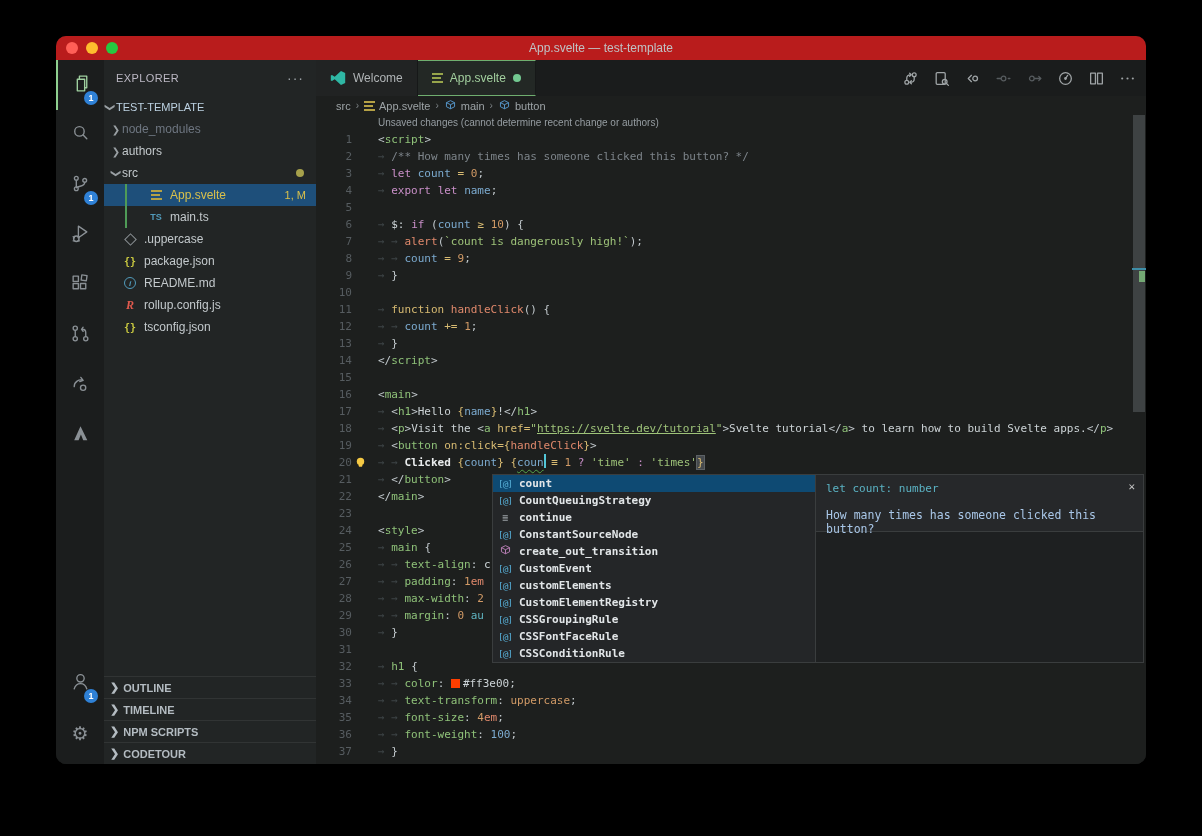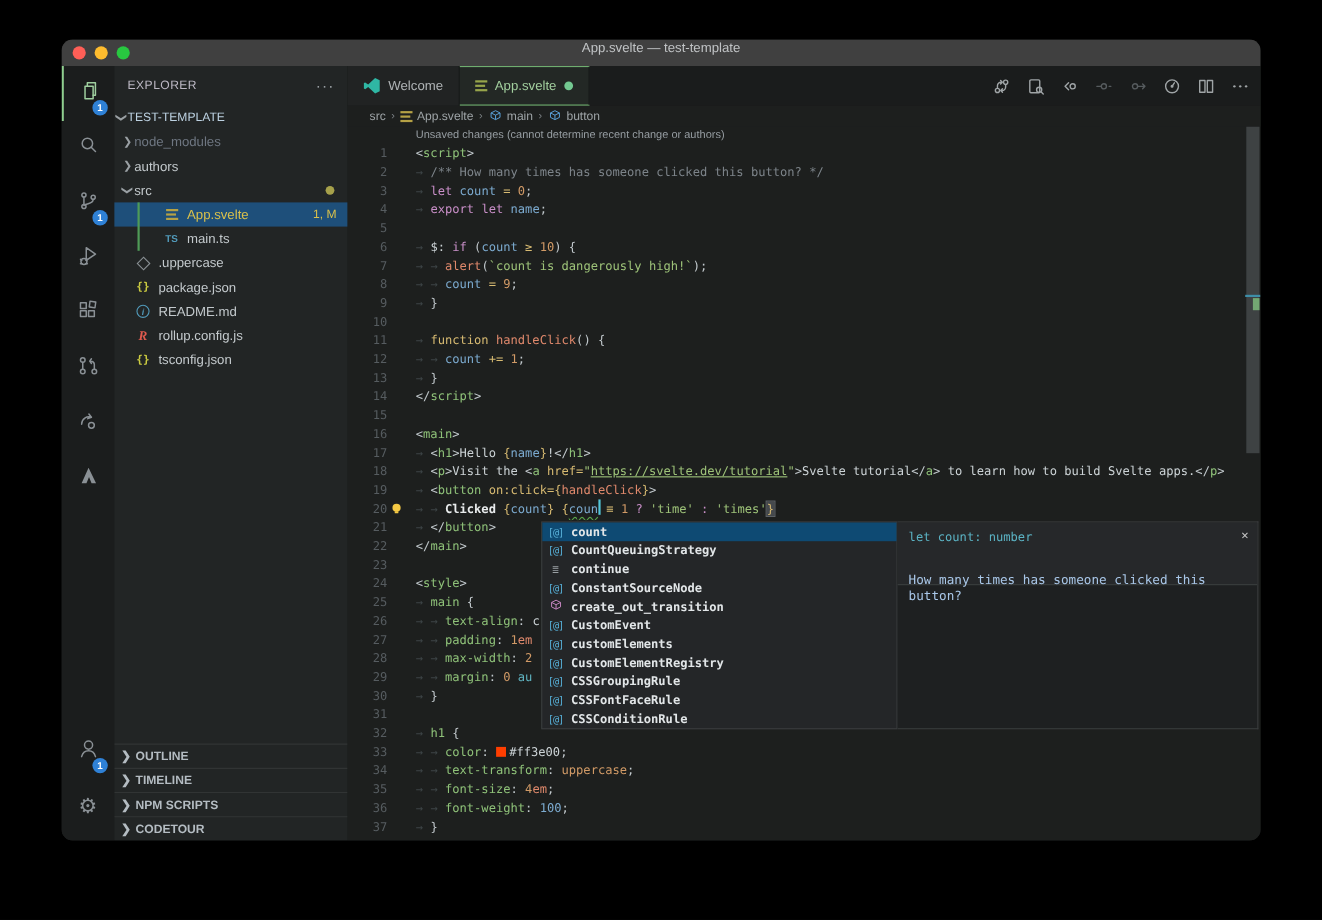--- a/index.html
+++ b/index.html
@@ -2,22 +2,22 @@
 <html><head>
 <meta charset="utf-8">
 <style>
   * { box-sizing: border-box; margin: 0; padding: 0; }
   html,body { width:1202px; height:836px; background:#000; overflow:hidden;
     font-family:"Liberation Sans", sans-serif; }
   .window { position:absolute; left:56px; top:36px; width:1090px; height:728px;
     background:#1d1f1e; border-radius:10px; overflow:hidden;
     box-shadow:0 22px 70px rgba(0,0,0,.7); }
   
-  .titlebar { position:relative; height:24px; background:#404040; display:flex;
-    align-items:flex-start; justify-content:center; }
+  .titlebar { position:relative; height:24px; background:#b91c1c; display:flex;
+    align-items:center; justify-content:center; }
   .title { font-size:12px; color:#c0c3c5; }
   .lights { position:absolute; left:10px; top:6px; display:flex; gap:8px; }
   .light { width:12px; height:12px; border-radius:50%; }
   .l-red{background:#ff5f57}.l-yel{background:#febc2e}.l-grn{background:#28c840}
   .body { display:flex; height:704px; }
   
   .activitybar { width:48px; background:#1b1d1d; position:relative; flex:none; }
   .act-item { position:relative; width:48px; height:50px; display:flex;
     align-items:center; justify-content:center; color:#8a9095; }
   .act-item svg { width:21px; height:21px; stroke:#8a9095; fill:none; stroke-width:1.3; }
@@ -117,21 +117,21 @@
   .sg-list { width:324px; background:#242628; border:1px solid #3a3d3e;
     font-family:"DejaVu Sans Mono","Liberation Mono",monospace; font-size:11px; }
   .sg-row { height:17px; display:flex; align-items:center; gap:5px; padding-left:3px;
     color:#e2e6e8; font-weight:bold; white-space:nowrap; }
   .sg-row.sel { background:#0e4a73; }
   .sg-ic { width:18px; flex:none; text-align:center; }
   .si-var { color:#56aed6; font-size:9.5px; letter-spacing:-1px; font-weight:normal; }
   .si-kw { color:#9aa0a4; font-size:10px; font-weight:normal; }
   .sg-doc { width:328px; position:relative; background:#1e2021; border:1px solid #3a3d3e; border-left:none; }
   .sg-doc-head { background:#26282a; border-bottom:1px solid #3a3d3e; padding:7px 10px 8px 10px; height:57px; }
-  .sg-sig { font-family:"DejaVu Sans Mono",monospace; font-size:11px; color:#5bb3c4; margin-bottom:25px; }
+  .sg-sig { font-family:"DejaVu Sans Mono",monospace; font-size:11px; color:#5bb3c4; margin-bottom:13px; }
   .sg-desc { font-size:11.5px; color:#a9c7e8; }
   .sg-close { position:absolute; top:5px; right:8px; color:#c5c5c5; font-size:11px; }
   .sg-body { height:128px; }
 </style>
 </head>
 <body>
 
 <div class="window">
   <div class="titlebar">
     <div class="lights">

